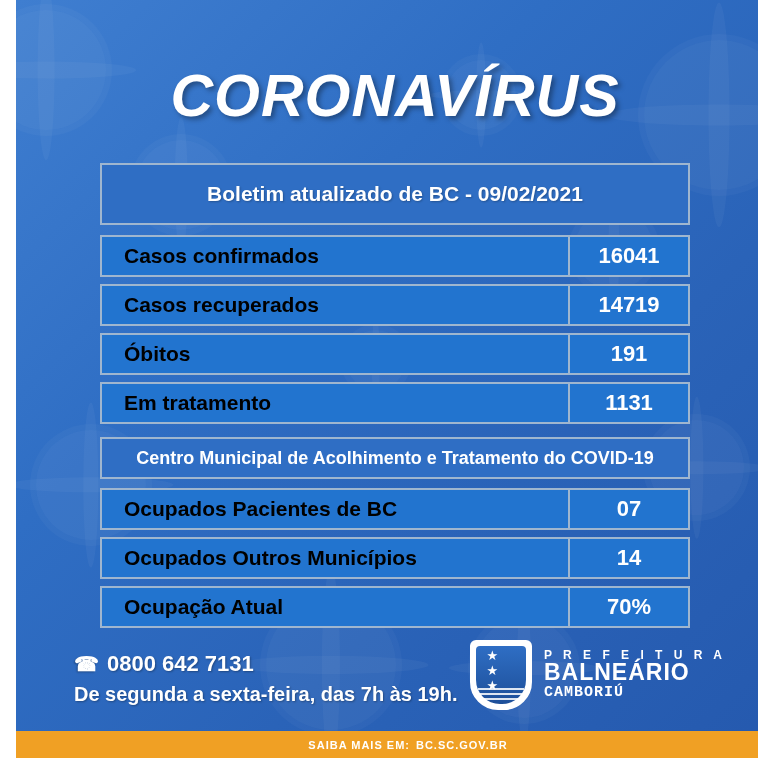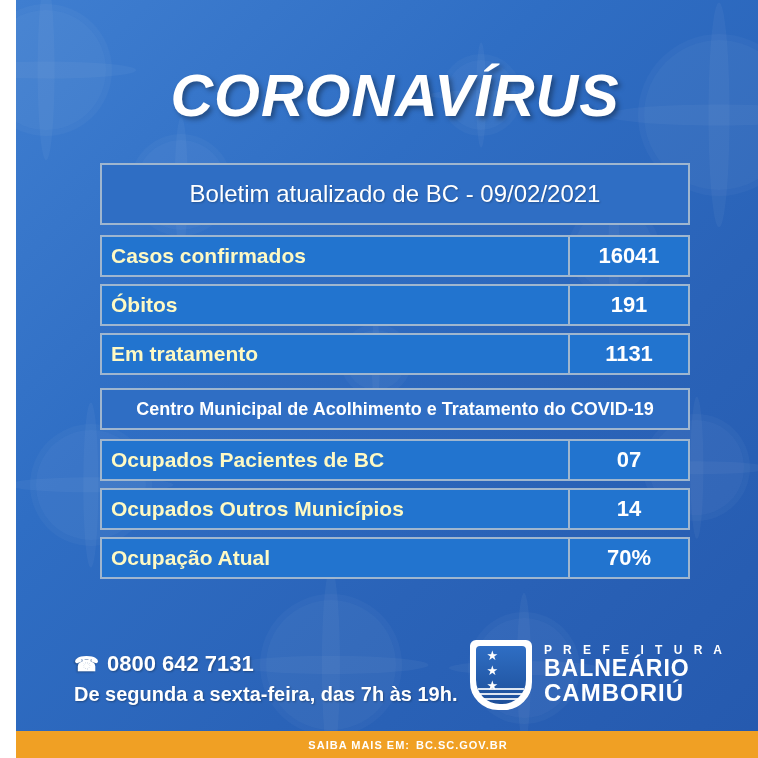--- a/index.html
+++ b/index.html
@@ -79,32 +79,32 @@
     border: 2px solid #9fb6cf;
     box-sizing: border-box;
   }
 
   .header-row {
     justify-content: center;
     align-items: center;
     height: 62px;
     background: #2f6ec4;
     color: #ffffff;
-    font-size: 24px;
-    font-weight: normal;
+    font-size: 21px;
+    font-weight: bold;
     margin-bottom: 10px;
     text-shadow: 1px 1px 2px rgba(0,0,0,0.25);
   }
 
   .label {
     flex: 1;
     display: flex;
     align-items: center;
-    padding-left: 9px;
-    color: #fef9c3;
+    padding-left: 22px;
+    color: #000000;
     font-size: 21px;
     font-weight: bold;
     background: #2274cf;
     border-right: 2px solid #9fb6cf;
     box-sizing: border-box;
   }
   .value {
     width: 118px;
     display: flex;
     align-items: center;
@@ -204,23 +204,24 @@
     font-size: 12px;
     letter-spacing: 4px;
     font-weight: bold;
   }
   .brand-balneario {
     font-size: 23px;
     font-weight: bold;
     letter-spacing: 1px;
   }
   .brand-camboriu {
-    font-size: 24px;
+    font-size: 15px;
     font-weight: bold;
     letter-spacing: 1px;
+    font-family: Liberation Mono, monospace;
   }
 
   .bottom-bar {
     position: absolute;
     left: 0;
     bottom: 0;
     width: 100%;
     height: 27px;
     background: #f0a024;
     display: flex;
@@ -258,20 +259,24 @@
 
   <div class="panel">
 
     <div class="row header-row">Boletim atualizado de BC - 09/02/2021</div>
 
     <div class="row data-row">
       <div class="label">Casos confirmados</div>
       <div class="value">16041</div>
     </div>
     <div class="row data-row">
+      <div class="label">Casos recuperados</div>
+      <div class="value">14719</div>
+    </div>
+    <div class="row data-row">
       <div class="label">Óbitos</div>
       <div class="value">191</div>
     </div>
     <div class="row data-row">
       <div class="label">Em tratamento</div>
       <div class="value">1131</div>
     </div>
 
     <div class="row section-row">Centro Municipal de Acolhimento e Tratamento do COVID-19</div>
 

